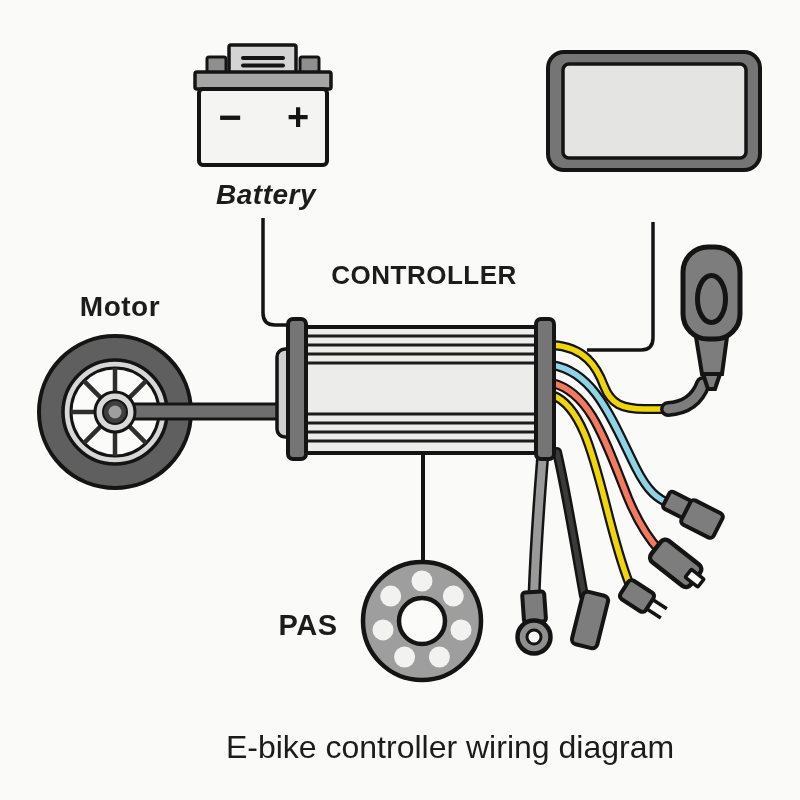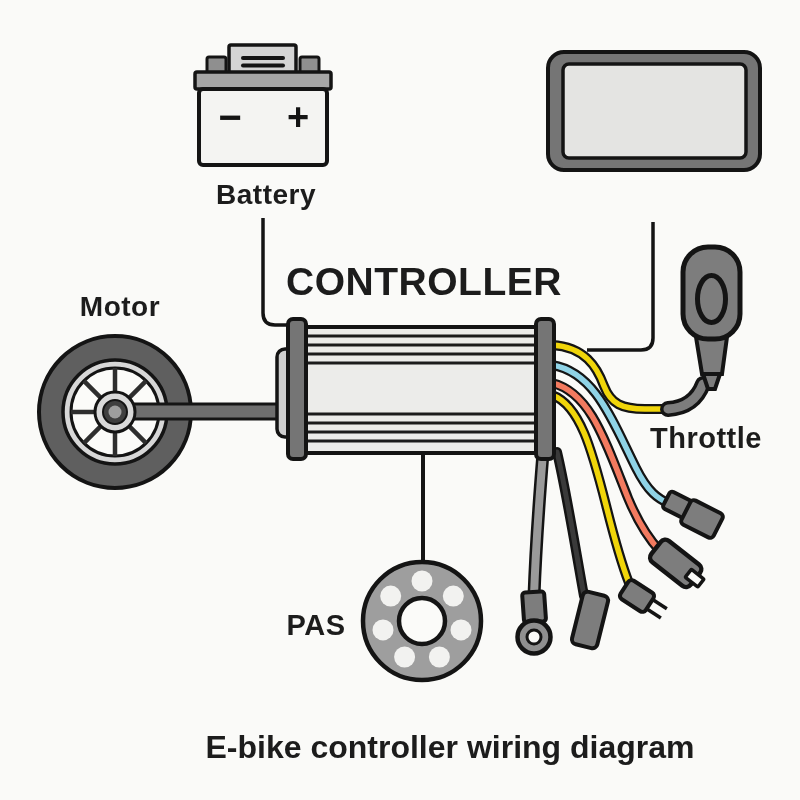--- a/index.html
+++ b/index.html
@@ -2,21 +2,21 @@
 <html><head>
 <meta charset="utf-8">
 <style>
   html,body{margin:0;padding:0;}
   body{width:800px;height:800px;background:#fafaf8;font-family:"Liberation Sans",sans-serif;}
   .stage{position:relative;width:800px;height:800px;overflow:hidden;background:#fafaf8;}
   .stage svg{position:absolute;left:0;top:0;}
   .label{position:absolute;transform:translateX(-50%);white-space:nowrap;line-height:1;
          color:#1c1c1c;font-weight:700;letter-spacing:.5px;}
   .caption{position:absolute;transform:translateX(-50%);white-space:nowrap;line-height:1;
-           color:#1c1c1c;font-weight:700;}
+           color:#1c1c1c;font-weight:400;}
   .sign{position:absolute;transform:translate(-50%,-50%);line-height:1;color:#141414;font-weight:700;}
 </style>
 </head>
 <body>
 
 <div class="stage">
 
 <svg width="800" height="800" viewBox="0 0 800 800">
 
   <path d="M 263,218 L 263,313 Q 263,325 275,325 L 290,325" fill="none" stroke="#141414" stroke-width="3.5"></path>
@@ -149,21 +149,20 @@
       <circle cx="383" cy="629.9" r="10.5"></circle>
       <circle cx="390.7" cy="596.1" r="10.5"></circle>
     </g>
   </g>
 
 </svg>
 
 <div class="sign" style="left:230px;top:117px;font-size:40px;">−</div>
 <div class="sign" style="left:298px;top:117px;font-size:38px;">+</div>
 
-<div class="label" style="left:266px;top:181px;font-size:28px;">Battery</div>
+<div class="label" style="left:266px;top:181px;font-size:28px;font-style:italic;">Battery</div>
 <div class="label" style="left:120px;top:293px;font-size:28px;">Motor</div>
-<div class="label" style="left:424px;top:262px;font-size:39px;">CONTROLLER</div>
-<div class="label" style="left:706px;top:424px;font-size:29px;">Throttle</div>
-<div class="label" style="left:316px;top:611px;font-size:29px;">PAS</div>
+<div class="label" style="left:424px;top:262px;font-size:26px;">CONTROLLER</div>
+<div class="label" style="left:308px;top:611px;font-size:29px;">PAS</div>
 
 <div class="caption" style="left:450px;top:731px;font-size:32px;">E-bike controller wiring diagram</div>
 
 </div>
 
 </body></html>

